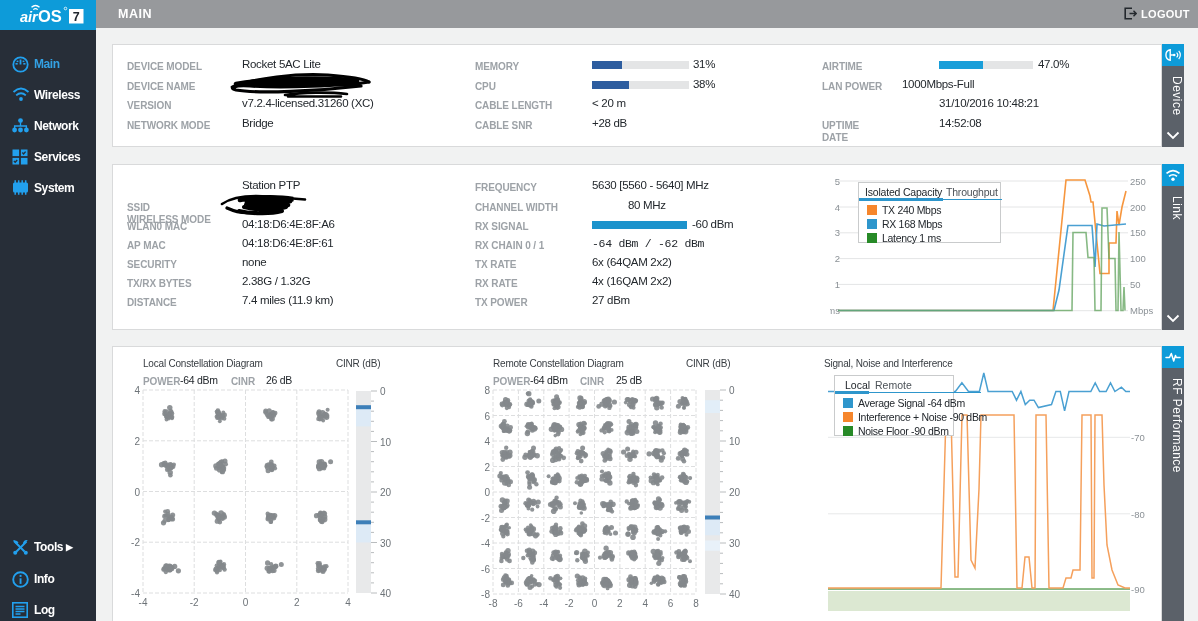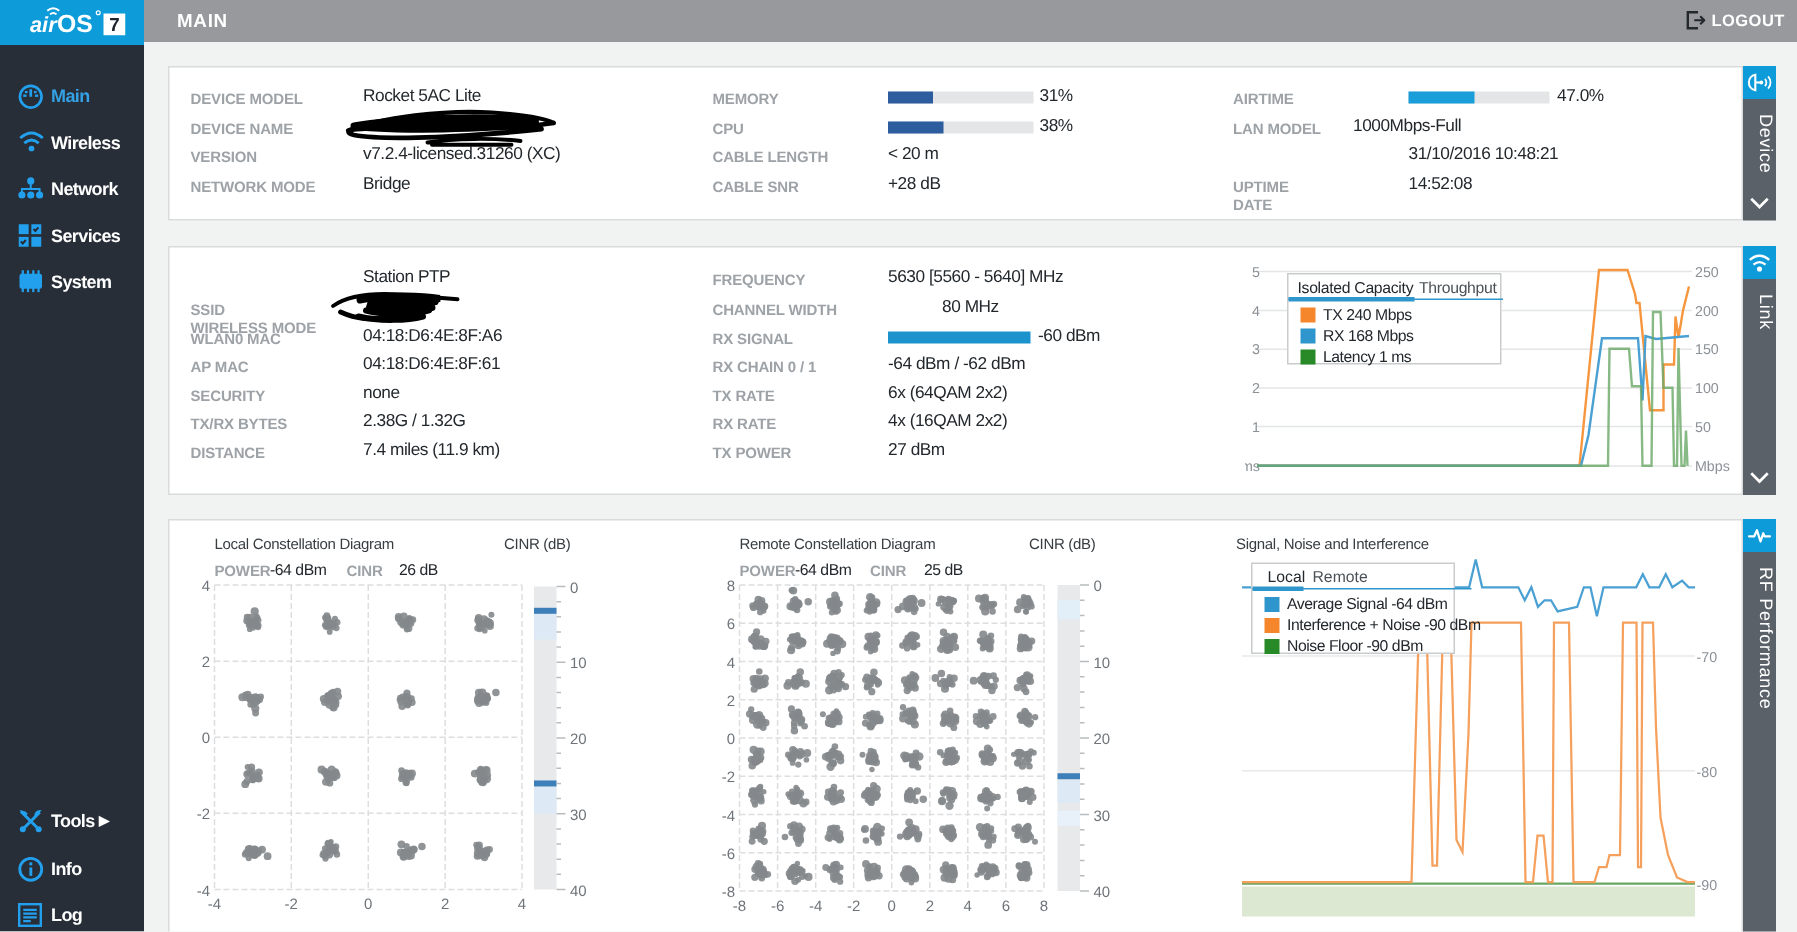--- a/index.html
+++ b/index.html
@@ -149,21 +149,21 @@
 <div class="track" style="left:939px;top:61px;width:94px;">
     <div class="fill" style="width:47%;background:#199ed9;"></div>
   </div>
 <div class="val" style="left:1038px;top:58px;">47.0%</div>
 <div class="lbl" style="left:127px;top:81px;">DEVICE NAME</div>
 <div class="lbl" style="left:475px;top:81px;">CPU</div>
 <div class="track" style="left:592px;top:81px;">
     <div class="fill" style="width:38%;background:#2d5d9f;"></div>
   </div>
 <div class="val" style="left:693px;top:78px;">38%</div>
-<div class="lbl" style="left:822px;top:81px;">LAN MODEL</div>
+<div class="lbl" style="left:822px;top:81px;">LAN POWER</div>
 <div class="val" style="left:902px;top:78px;">1000Mbps-Full</div>
 <div class="lbl" style="left:127px;top:100px;">VERSION</div>
 <div class="val" style="left:242px;top:97px;">v7.2.4-licensed.31260 (XC)</div>
 <div class="lbl" style="left:475px;top:100px;">CABLE LENGTH</div>
 <div class="val" style="left:592px;top:97px;">&lt; 20 m</div>
 <div class="lbl" style="left:822px;top:100px;margin-top:32px;">DATE</div>
 <div class="val" style="left:939px;top:97px;">31/10/2016 10:48:21</div>
 <div class="lbl" style="left:127px;top:120px;">NETWORK MODE</div>
 <div class="val" style="left:242px;top:117px;">Bridge</div>
 <div class="lbl" style="left:475px;top:120px;">CABLE SNR</div>
@@ -190,21 +190,21 @@
 <div class="lbl" style="left:127px;top:221px;">WLAN0 MAC</div>
 <div class="val" style="left:242px;top:218px;">04:18:D6:4E:8F:A6</div>
 <div class="lbl" style="left:475px;top:221px;">RX SIGNAL</div>
 <div class="track" style="left:592px;top:221px;width:95px;">
     <div class="fill" style="width:100%;background:#1c93cc;"></div>
   </div>
 <div class="val" style="left:692px;top:218px;">-60 dBm</div>
 <div class="lbl" style="left:127px;top:240px;">AP MAC</div>
 <div class="val" style="left:242px;top:237px;">04:18:D6:4E:8F:61</div>
 <div class="lbl" style="left:475px;top:240px;">RX CHAIN 0 / 1</div>
-<div class="val" style="left:592px;top:237px;">-64 dBm / -62 dBm</div>
+<div class="val" style="left:592px;top:237px;font-family:Liberation Mono, monospace;">-64 dBm / -62 dBm</div>
 <div class="lbl" style="left:127px;top:259px;">SECURITY</div>
 <div class="val" style="left:242px;top:256px;">none</div>
 <div class="lbl" style="left:475px;top:259px;">TX RATE</div>
 <div class="val" style="left:592px;top:256px;">6x (64QAM 2x2)</div>
 <div class="lbl" style="left:127px;top:278px;">TX/RX BYTES</div>
 <div class="val" style="left:242px;top:275px;">2.38G / 1.32G</div>
 <div class="lbl" style="left:475px;top:278px;">RX RATE</div>
 <div class="val" style="left:592px;top:275px;text-align:right;">4x (16QAM 2x2)</div>
 <div class="lbl" style="left:127px;top:297px;">DISTANCE</div>
 <div class="val" style="left:242px;top:294px;">7.4 miles (11.9 km)</div>
@@ -2076,21 +2076,21 @@
     <line x1="8" y1="153.8" x2="310" y2="153.8" stroke="#e7e8e9" stroke-width="1"></line>
     <line x1="8" y1="229.3" x2="310" y2="229.3" stroke="#e7e8e9" stroke-width="1"></line>
     <text x="311" y="81.3" font-size="9.5" fill="#8b9196">-70</text>
     <text x="311" y="157.8" font-size="9.5" fill="#8b9196">-80</text>
     <text x="311" y="233.3" font-size="9.5" fill="#8b9196">-90</text>
 <rect x="8" y="231" width="302" height="20" fill="#dce8d2"></rect>
 <polyline points="8.0,229.0 310.0,229.0" fill="none" stroke="#69a865" stroke-width="1.5"></polyline>
 <polyline points="8.0,228.0 121.0,228.0 126.0,55.0 131.0,55.0 135.0,217.0 138.0,217.0 142.0,55.0 147.0,55.0 151.0,200.0 155.0,208.0 159.0,129.0 161.0,55.0 162.0,55.0 194.0,55.0 197.0,228.0 202.0,228.0 205.0,197.0 209.0,197.0 212.0,228.0 215.0,228.0 216.0,55.0 226.0,55.0 229.0,228.0 243.0,228.0 246.0,218.0 251.0,218.0 253.0,210.0 260.0,210.0 262.0,55.0 271.0,55.0 272.0,218.0 274.0,218.0 275.0,55.0 282.0,55.0 284.0,125.0 287.0,185.0 292.0,210.0 298.0,225.0 305.0,228.0 310.0,228.0" fill="none" stroke="#f5a05c" stroke-width="1.5"></polyline>
 <polyline points="8.0,31.5 135.4,31.5 141.9,22.8 148.5,31.5 159.4,31.5 163.8,13.0 168.1,31.5 192.2,31.5 196.5,40.2 200.9,31.5 205.3,44.6 209.7,40.2 214.0,40.2 218.4,47.6 231.5,44.6 235.9,31.5 240.3,31.5 244.6,50.9 249.0,31.5 270.8,31.5 275.2,22.8 279.6,31.5 286.1,31.5 290.5,22.8 294.9,31.5 301.4,27.1 305.8,31.5 310.0,31.5" fill="none" stroke="#4aa0d2" stroke-width="1.5"></polyline>
 </svg>
-<div class="leg" style="left:834px;top:375px;width:136px;height:61px;">
+<div class="leg" style="left:834px;top:375px;width:120px;height:61px;">
 <div style="position:absolute;left:10px;top:3px;font-size:10.5px;color:#23282d;">Local</div>
 <div style="position:absolute;left:40px;top:3px;font-size:10.5px;color:#4b5157;">Remote</div>
 <div style="position:absolute;left:0;top:16px;width:146px;height:1px;background:#2e96cc;"></div>
 <div style="position:absolute;left:0;top:15px;width:34px;height:3px;background:#2e96cc;"></div>
 <div class="sq" style="left:8px;top:22px;background:#2e96cc;"></div>
     <div class="li" style="left:23px;top:21px;">Average Signal -64 dBm</div>
 <div class="sq" style="left:8px;top:36px;background:#f6862c;"></div>
     <div class="li" style="left:23px;top:35px;">Interference + Noise -90 dBm</div>
 <div class="sq" style="left:8px;top:50px;background:#278a27;"></div>
     <div class="li" style="left:23px;top:49px;">Noise Floor -90 dBm</div>

